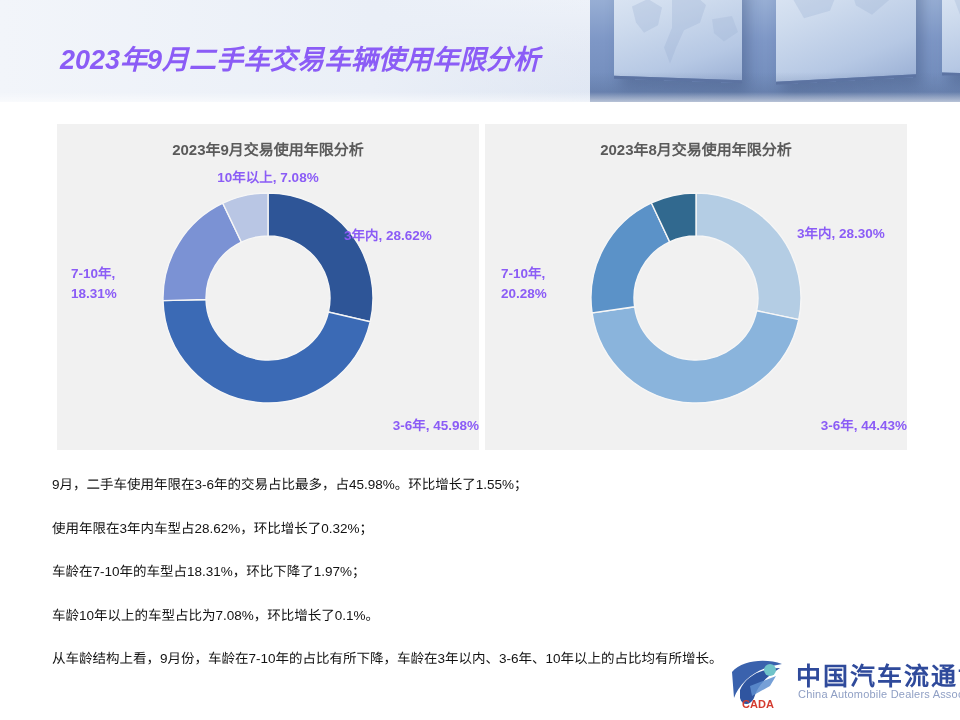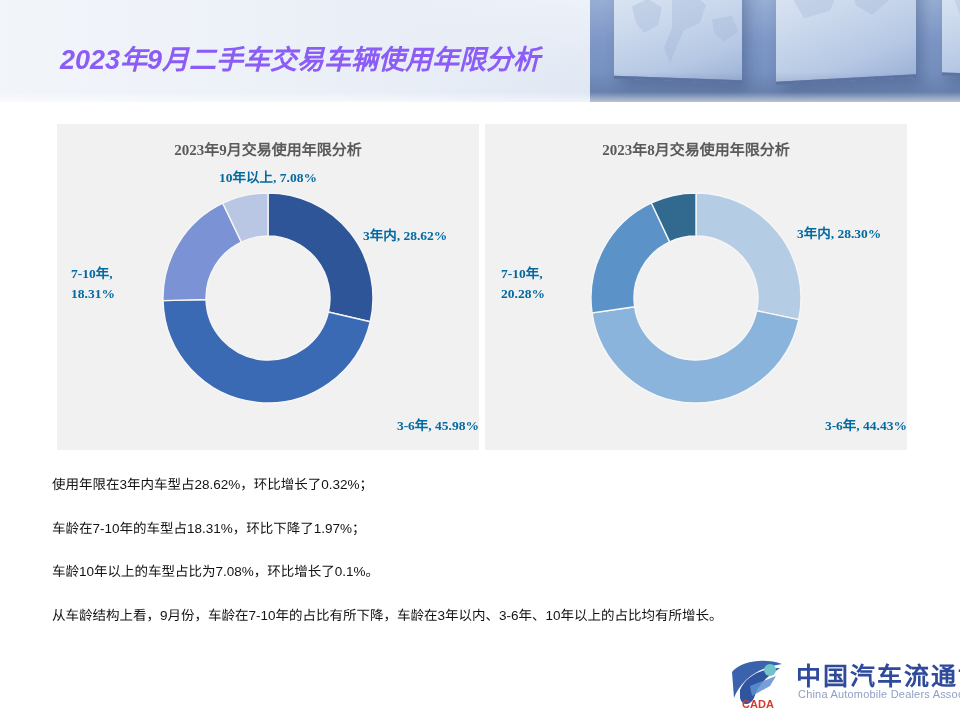--- a/index.html
+++ b/index.html
@@ -74,21 +74,20 @@
     font-style: italic;
   }
 
   
   .charts-row {
     position: absolute;
     left: 57px; top: 124px;
     width: 851px; height: 326px;
     display: flex;
     gap: 6px;
-    font-family: Liberation Serif, serif;
   }
   .chart-panel {
     position: relative;
     width: 422px;
     height: 326px;
     background: #f1f1f1;
   }
   .chart-title {
     position: absolute;
     left: 0; top: 14px;
@@ -102,26 +101,26 @@
     position: absolute;
     left: 0; top: 0;
     width: 422px; height: 326px;
   }
   .donut-svg { position: absolute; left: 96px; top: 59px; }
 
   .slice-label {
     position: absolute;
     font-size: 13.5px;
     font-weight: bold;
-    color: #0369a1;
+    color: #8b5cf6;
     white-space: pre;
     line-height: 1.45;
   }
   .lbl-top   { left: 0; width: 100%; text-align: center; top: 44px; }
-  .lbl-right { left: 306px; top: 102px; }
+  .lbl-right { left: 287px; top: 102px; }
   .lbl-left  { left: 14px; top: 140px; }
   .lbl-bot   { left: 0; width: 100%; text-align: right; top: 292px; }
 
   
   .panel-aug .lbl-right { left: 300px; top: 100px; margin-left: 12px; }
   .panel-aug .lbl-left  { left: 16px; top: 140px; }
 
   
   .body-text {
     position: absolute;
@@ -246,20 +245,21 @@
 
     <div class="slice-label lbl-right">3年内, 28.30%</div>
     <div class="slice-label lbl-left">7-10年,
 20.28%</div>
     <div class="slice-label lbl-bot">3-6年, 44.43%</div>
   </div>
 
 </div>
 
 <div class="body-text">
+  <div class="body-line">9月，二手车使用年限在3-6年的交易占比最多，占45.98%。环比增长了1.55%；</div>
   <div class="body-line">使用年限在3年内车型占28.62%，环比增长了0.32%；</div>
   <div class="body-line">车龄在7-10年的车型占18.31%，环比下降了1.97%；</div>
   <div class="body-line">车龄10年以上的车型占比为7.08%，环比增长了0.1%。</div>
   <div class="body-line">从车龄结构上看，9月份，车龄在7-10年的占比有所下降，车龄在3年以内、3-6年、10年以上的占比均有所增长。</div>
 </div>
 
 <div class="cada-logo">
   <svg class="cada-mark" viewBox="0 0 64 54">
     <path d="M6 16 C16 4, 40 2, 56 8 C44 10, 30 14, 20 24 C14 30, 10 36, 8 42 Z" fill="#3a62ad"></path>
     <path d="M14 34 C20 20, 36 12, 54 12 C42 20, 32 28, 28 42 C24 50, 16 50, 14 42 Z" fill="#2f55a0"></path>

